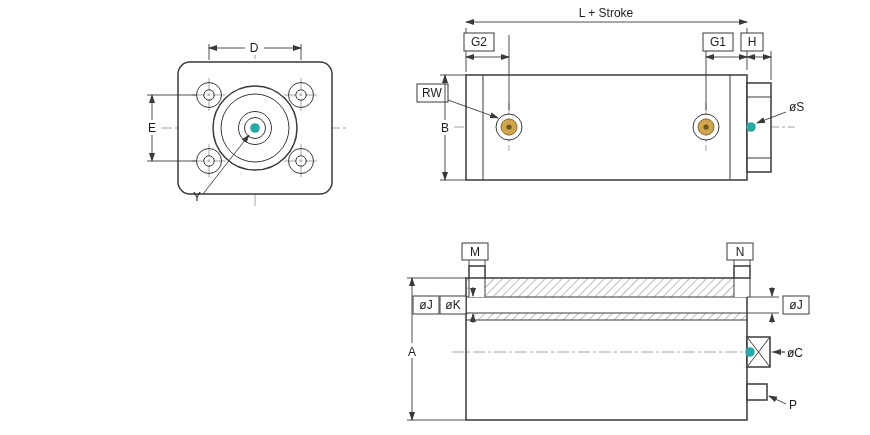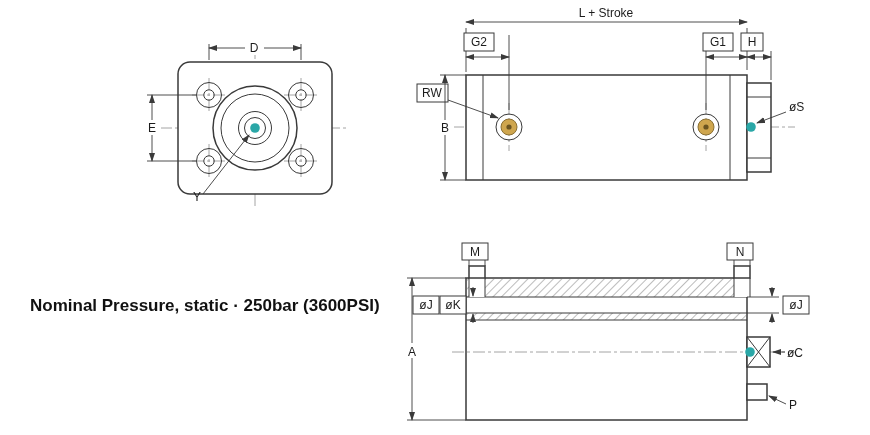--- a/index.html
+++ b/index.html
@@ -251,15 +251,14 @@
     </g>
 
     <g>
       <rect class="part" x="747" y="384" width="20" height="16"></rect>
       <line class="dim" x1="786" y1="404" x2="769" y2="396" marker-end="url(#arr)"></line>
       <text x="789" y="409" text-anchor="start">P</text>
     </g>
   </g>
 </svg>
 
-<div class="title">Nominal Pressure, static · 250bar (3600PSI)</div>
 
 </div>
 
 </body></html>

